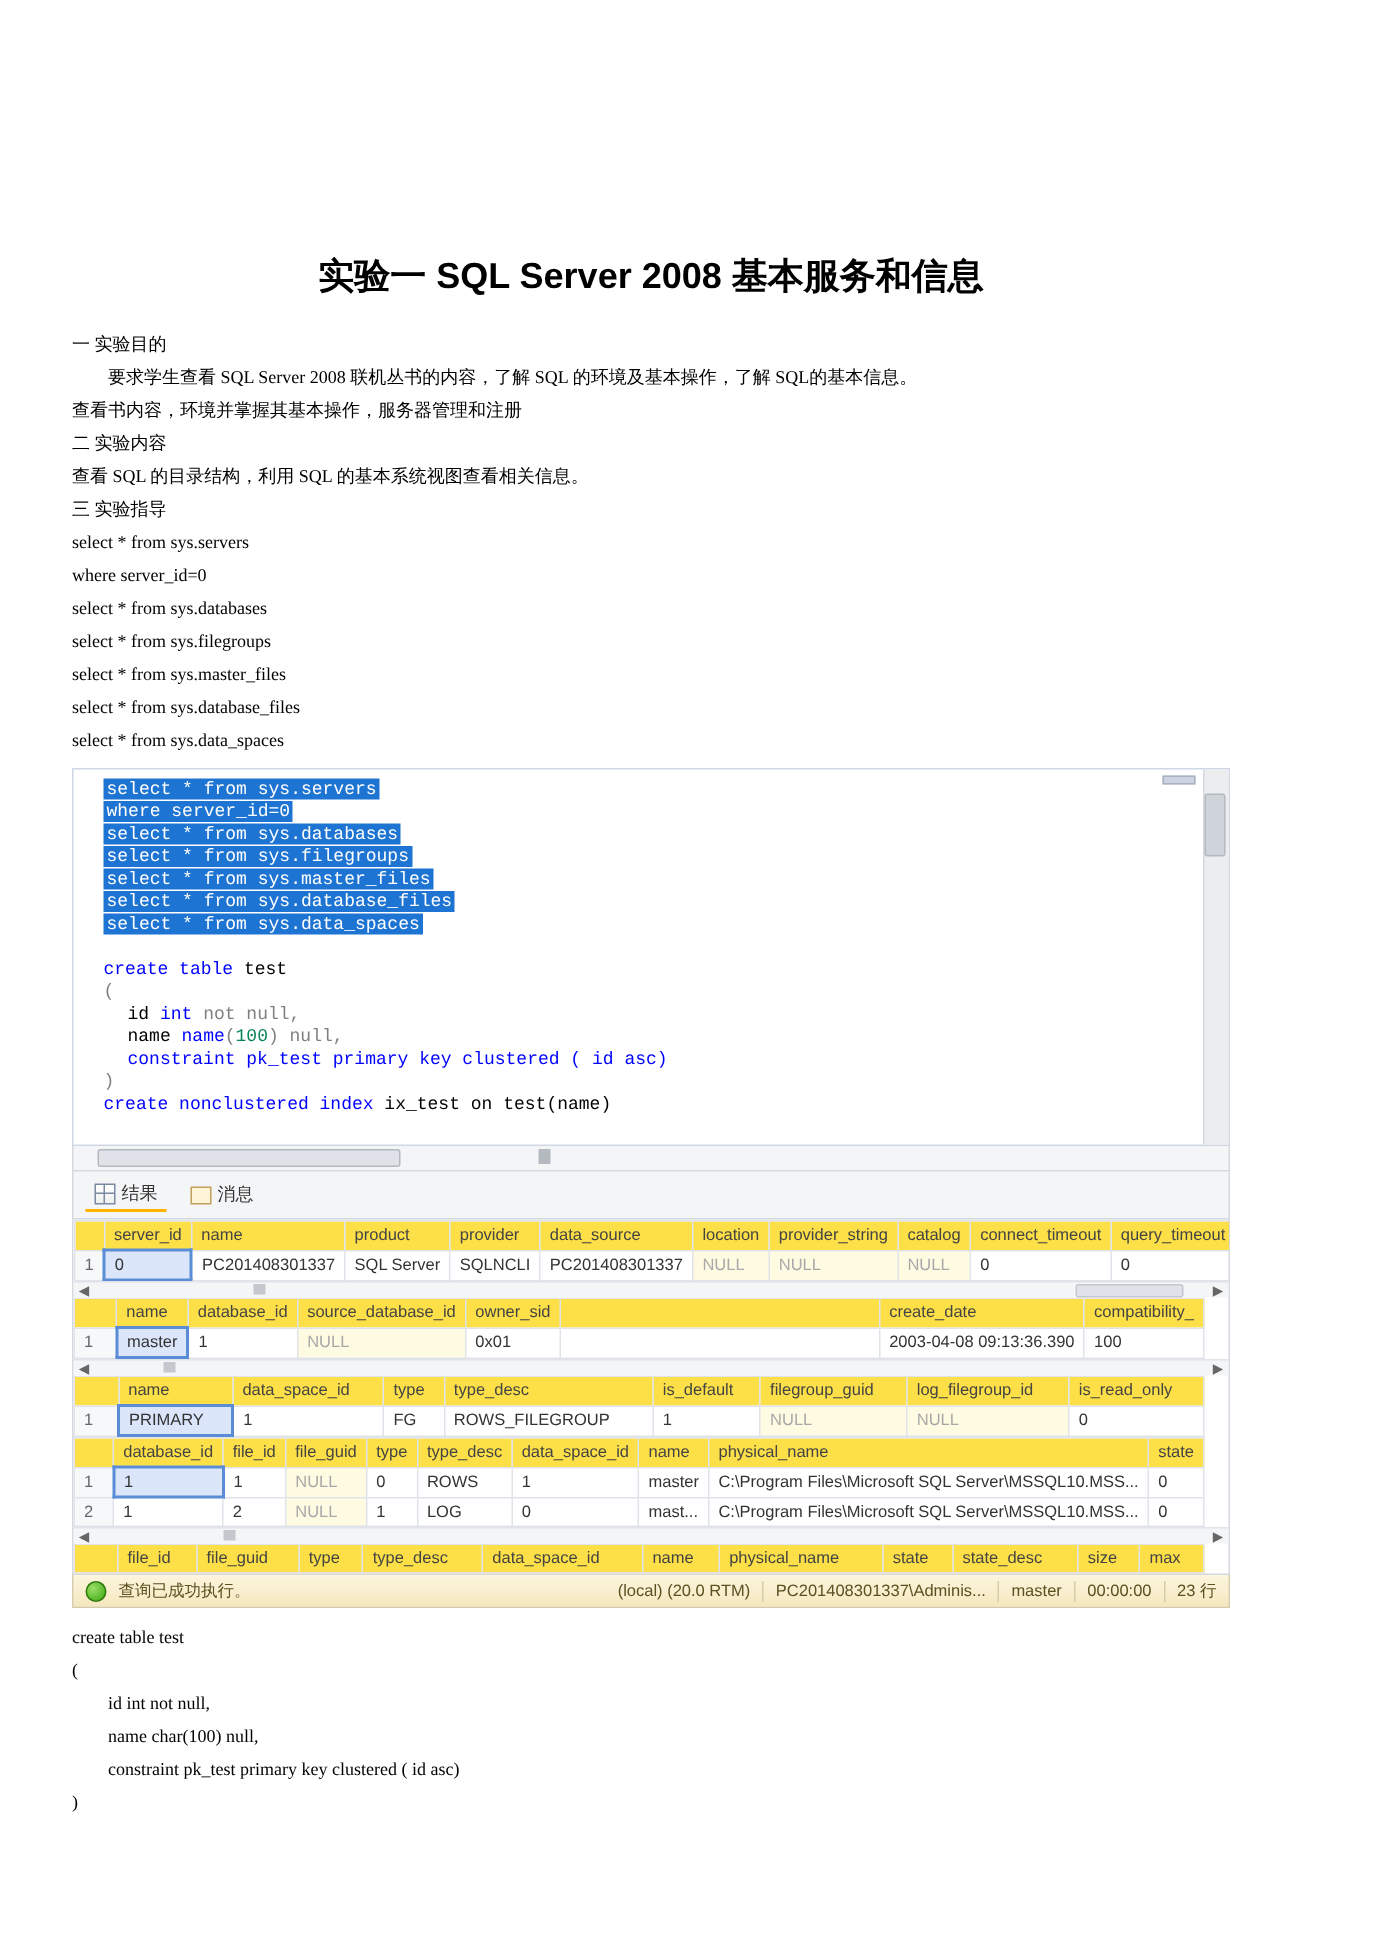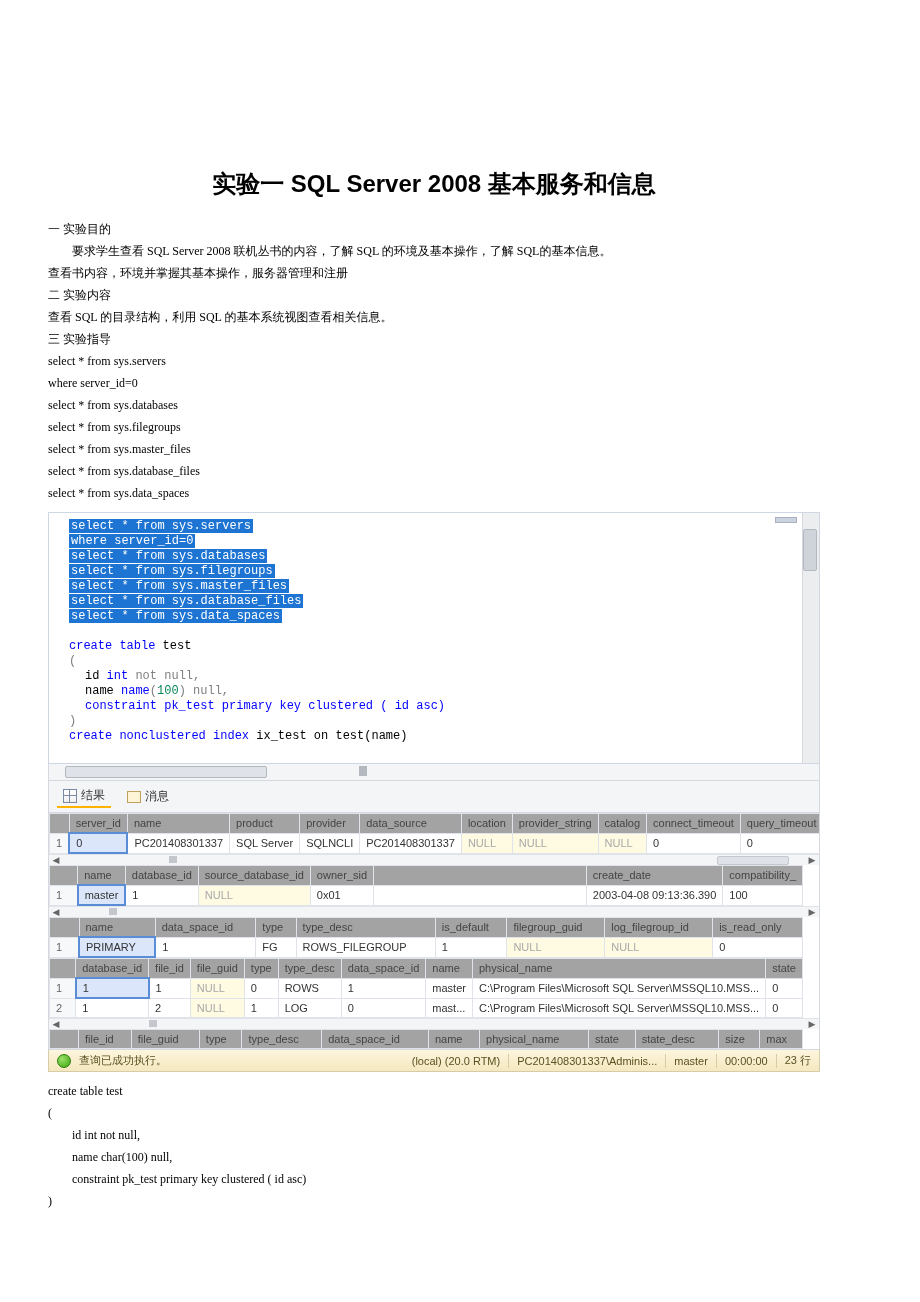--- a/index.html
+++ b/index.html
@@ -151,21 +151,21 @@
   }
   .grid th, .grid td {
     border: 1px solid #e0e3ea;
     padding: 2px 6px;
     text-align: left;
     height: 14px;
     font-weight: normal;
     font-size: 11px;
   }
   .grid th {
-    background: #a3a3a3;
+    background: #fde047;
     color: #444;
   }
   .rownum {
     background: #f7f8fa;
     text-align: center;
     width: 16px;
     color: #666;
   }
   .sel-cell {
     background: #dbe6fb;

